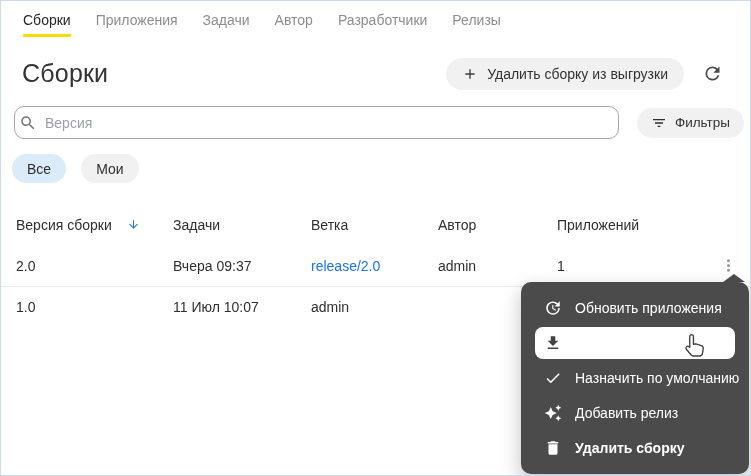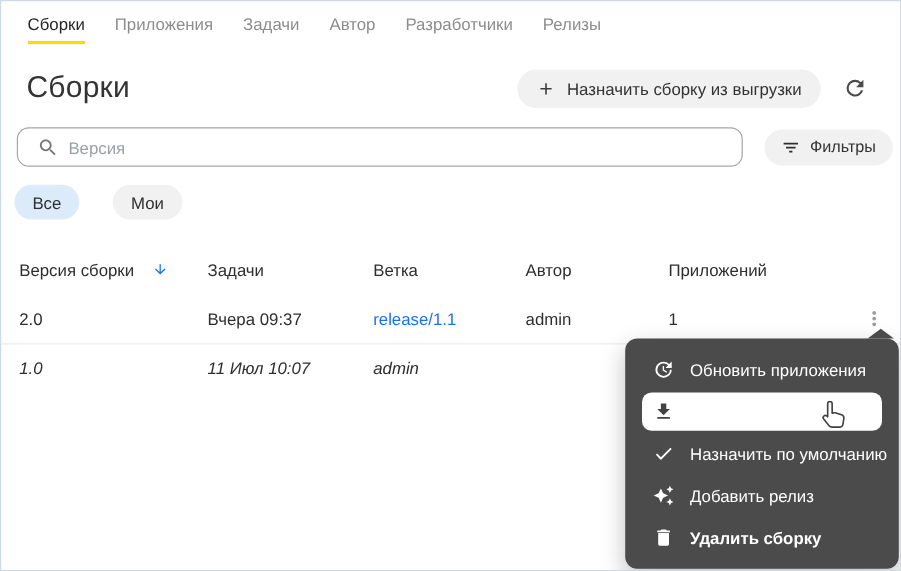--- a/index.html
+++ b/index.html
@@ -27,45 +27,45 @@
     font-family: inherit; font-size: 14px; color: #333; cursor: pointer; white-space: nowrap;
   }
   .icon-btn {
     width: 32px; height: 32px; border: none; background: transparent; border-radius: 50%;
     display: inline-flex; align-items: center; justify-content: center; cursor: pointer;
   }
   
   .search-row { display: flex; align-items: center; margin: 16px 6px 0 13px; }
   .search-box {
     flex: 0 0 605px; height: 33px; border: 1px solid #a6a6a6; border-radius: 10px;
-    display: flex; align-items: center; padding: 0 16px; gap: 8px; background: #fff;
+    display: flex; align-items: center; padding: 0 4px; gap: 8px; background: #fff;
   }
   .search-box input {
     border: none; outline: none; flex: 1; font-family: inherit; font-size: 14px; color: #333;
     background: transparent;
   }
   .search-box input::placeholder { color: #9aa0a6; }
   .filters-btn { margin-left: auto; height: 30px; padding: 0 14px; gap: 8px; font-size: 13.5px; }
   
-  .chips { display: flex; gap: 28px; margin: 15px 0 0 11px; }
+  .chips { display: flex; gap: 15px; margin: 15px 0 0 11px; }
   .chip {
     height: 29px; padding: 0 15px; border: none; border-radius: 15px; background: #f1f1f1;
     font-family: inherit; font-size: 14px; color: #2e2e2e; cursor: pointer;
     display: inline-flex; align-items: center;
   }
   .chip.selected { background: #dcebfa; }
   
   .table { margin-top: 21px; }
   .trow {
     display: grid; grid-template-columns: 157px 138px 127px 119px 1fr 24px;
     align-items: center; padding: 0 10px 0 15px; height: 41px; font-size: 14px;
   }
   .thead { color: #2e2e2e; font-weight: 500; }
   .th { display: flex; align-items: center; gap: 15px; }
-  .tbody .trow + .trow { border-top: 1px solid #ebebeb; font-style: italic; }
+  .tbody .trow + .trow { border-top: 1px solid #ebebeb; }
   .cell { color: #2e2e2e; }
   .link { color: #1a73e8; text-decoration: none; cursor: pointer; }
   .kebab { background: none; border: none; cursor: pointer; width: 24px; height: 24px;
            display: flex; align-items: center; justify-content: center; border-radius: 50%; }
   
   .context-menu {
     position: absolute; left: 520px; top: 281px; width: 228px;
     background: #4b4b4b; border-radius: 10px; padding: 10px 0; z-index: 10;
     box-shadow: 0 8px 20px rgba(0,0,0,.25);
   }
@@ -101,21 +101,21 @@
 
   <header class="page-header">
     <h1 class="page-title">Сборки</h1>
     <div class="header-actions">
       <button class="pill-btn">
         <span class="mi-icon" style="width:16px;height:16px">
           <svg width="16" height="16" viewBox="0 0 24 24">
               <path d="M19 13h-6v6h-2v-6H5v-2h6V5h2v6h6v2z" fill="#3c3c3c"></path>
             </svg>
         </span>
-        <span>Назначить сборку из выгрузки</span>
+        <span>Удалить сборку из выгрузки</span>
       </button>
       <button class="icon-btn">
         <span style="display:inline-flex">
           <svg width="21" height="21" viewBox="0 0 24 24">
               <path d="M17.65 6.35A7.95 7.95 0 0 0 12 4a8 8 0 1 0 7.73 10h-2.08A6 6 0 1 1 12 6c1.66 0 3.14.69 4.22 1.78L13 11h7V4l-2.35 2.35z" fill="#4a4a4a"></path>
             </svg>
         </span>
       </button>
     </div>
   </header>
@@ -165,21 +165,21 @@
         </div>
       <div class="th">
           <span>Приложений</span>
         </div>
       <div></div>
     </div>
     <div class="tbody">
       <div class="trow">
         <div class="cell">2.0</div>
         <div class="cell">Вчера 09:37</div>
-        <div class="cell"><a class="link">release/1.1</a></div>
+        <div class="cell"><a class="link">release/2.0</a></div>
         <div class="cell">admin</div>
         <div class="cell">1</div>
         <button class="kebab">
           <span style="display:inline-flex">
             <svg width="19" height="19" viewBox="0 0 24 24">
                 <path d="M12 8c1.1 0 2-.9 2-2s-.9-2-2-2-2 .9-2 2 .9 2 2 2zm0 2c-1.1 0-2 .9-2 2s.9 2 2 2 2-.9 2-2-.9-2-2-2zm0 6c-1.1 0-2 .9-2 2s.9 2 2 2 2-.9 2-2-.9-2-2-2z" fill="#9b9b9b"></path>
               </svg>
           </span>
         </button>
       </div>

